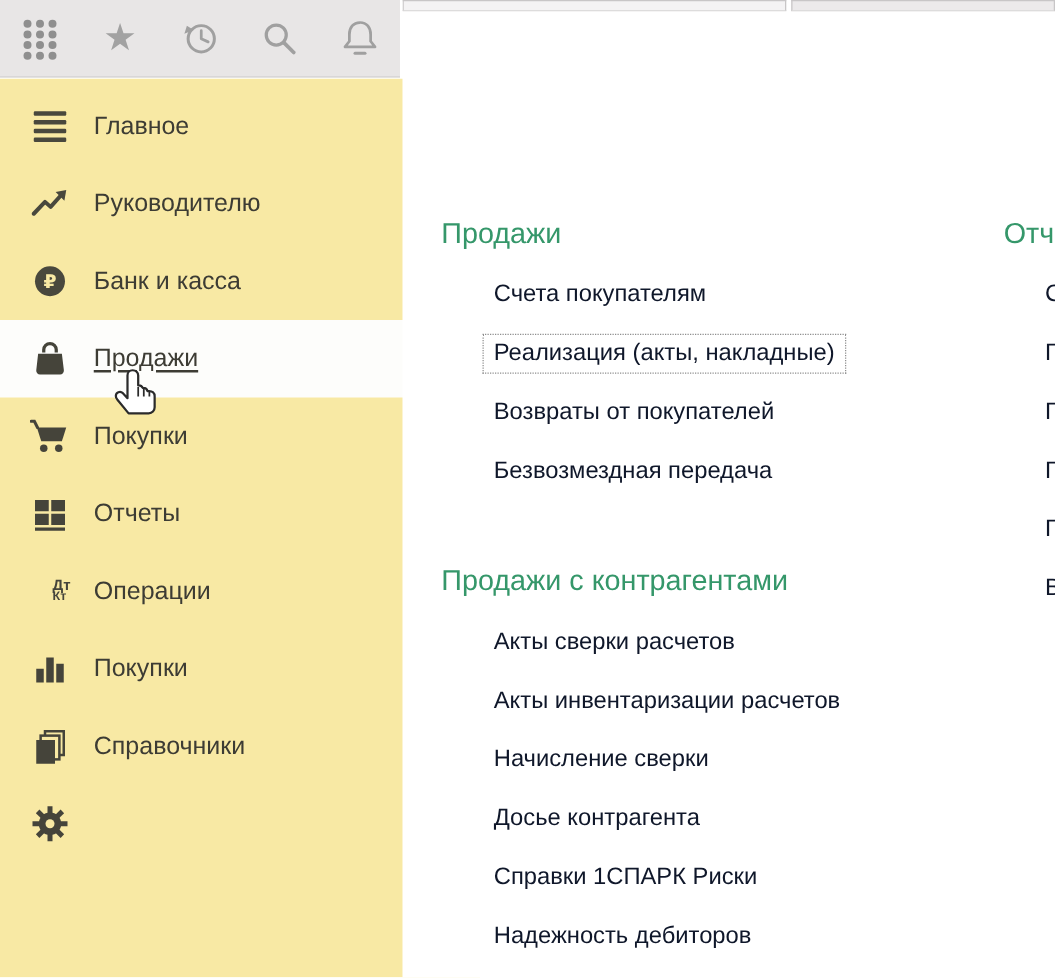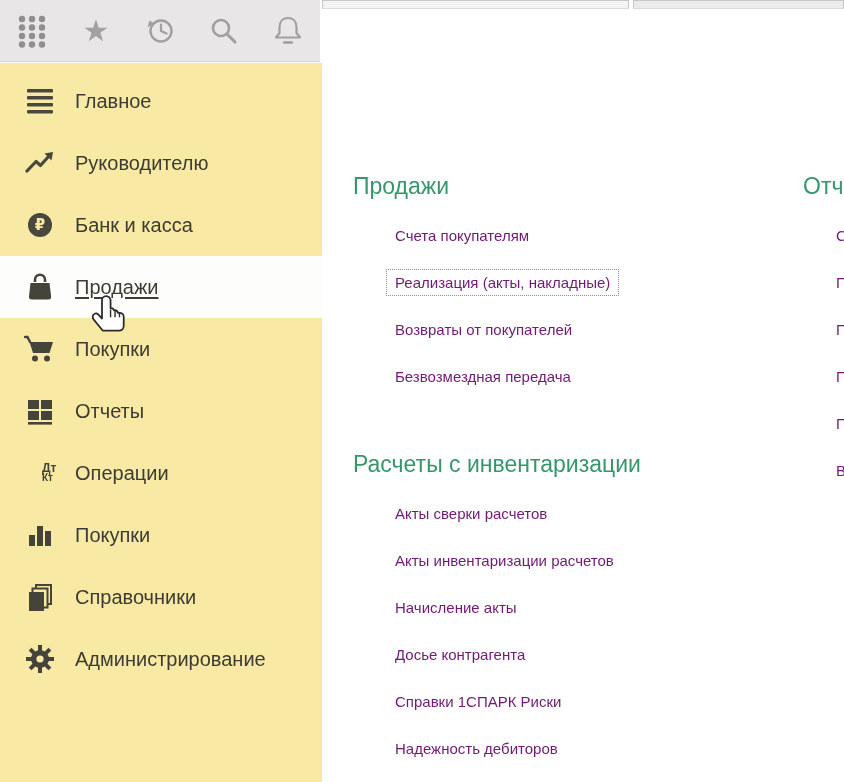--- a/index.html
+++ b/index.html
@@ -35,21 +35,21 @@
   .tabstrip{position:absolute;left:0;top:0;width:522px;height:10px;}
   .tab-sliver{position:absolute;top:0;height:9px;box-sizing:border-box;
               border:1px solid #c8c6c7;border-bottom:1px solid #dddcdc;}
   .tab-sliver.t1{left:0;width:307px;background:#f4f3f4;}
   .tab-sliver.t2{left:311px;width:211px;background:#eceaeb;}
 
   .section{position:absolute;white-space:nowrap;}
   .sec-header{font-size:23px;color:#35976a;height:28px;line-height:28px;}
   .links{margin-top:12px;}
   .link-row{height:47px;display:flex;align-items:center;}
-  .link{font-size:15px;color:#701a75;}
+  .link{font-size:19px;color:#0f172a;}
   .link.focused{border:1px dotted #8f8f8f;padding:4px 8px;margin-left:-9px;}
   #sec-sales{left:31px;top:172px;}
   #sec-sales .links{padding-left:42px;}
   #sec-settlements{left:31px;top:450px;}
   #sec-settlements .links{padding-left:42px;}
   #sec-reports{left:481px;top:172px;}
   #sec-reports .links{padding-left:33px;}
 </style>
 </head>
 <body>
@@ -215,21 +215,20 @@
             <rect x="13" y="1" width="4" height="7" transform="rotate(135 15 15)"></rect>
             <rect x="13" y="1" width="4" height="7" transform="rotate(180 15 15)"></rect>
             <rect x="13" y="1" width="4" height="7" transform="rotate(225 15 15)"></rect>
             <rect x="13" y="1" width="4" height="7" transform="rotate(270 15 15)"></rect>
             <rect x="13" y="1" width="4" height="7" transform="rotate(315 15 15)"></rect>
             <circle cx="15" cy="15" r="9"></circle>
           </g>
           <circle cx="15" cy="15" r="3.6" fill="#f8e9a4"></circle>
         </svg>
       </span>
-      <span class="side-label">Администрирование</span>
     </div>
   </div>
 
   <div class="cursor">
     <svg width="36" height="46" viewBox="0 0 28 36">
       <path d="M10.5 1.5 c-1.9 0 -3.2 1.5 -3.2 3.3 V19 l-3 -3.2 c-1.5 -1.6 -4.3 -0.5 -4.3 1.8 0 0.9 0.35 1.7 1 2.4 L8 28.5 h12.6 c2.1 0 3.7 -1.7 3.7 -3.8 v-7 c0 -1.9 -1.5 -3.2 -3.4 -3.2 h-1.1 c-0.3 -1.3 -1.6 -2.1 -3 -2 -0.5 -1 -1.6 -1.7 -2.8 -1.5 V4.8 c0 -1.8 -1.4 -3.3 -3.5 -3.3 z" fill="#ffffff" stroke="#2b2b2b" stroke-width="1.4" stroke-linejoin="round" transform="translate(2,1)"></path>
       <g stroke="#2b2b2b" stroke-width="1.1">
         <line x1="16" y1="13" x2="16" y2="19"></line>
           <line x1="19.5" y1="14" x2="19.5" y2="19"></line>
           <line x1="23" y1="15.5" x2="23" y2="19"></line>
@@ -256,30 +255,30 @@
         <div class="link-row">
             <span class="link">Возвраты от покупателей</span>
           </div>
         <div class="link-row">
             <span class="link">Безвозмездная передача</span>
           </div>
       </div>
     </div>
 
     <div class="section" id="sec-settlements">
-      <div class="sec-header">Расчеты с инвентаризации</div>
+      <div class="sec-header">Продажи с контрагентами</div>
       <div class="links">
         <div class="link-row">
             <span class="link">Акты сверки расчетов</span>
           </div>
         <div class="link-row">
             <span class="link">Акты инвентаризации расчетов</span>
           </div>
         <div class="link-row">
-            <span class="link">Начисление акты</span>
+            <span class="link">Начисление сверки</span>
           </div>
         <div class="link-row">
             <span class="link">Досье контрагента</span>
           </div>
         <div class="link-row">
             <span class="link">Справки 1СПАРК Риски</span>
           </div>
         <div class="link-row">
             <span class="link">Надежность дебиторов</span>
           </div>

